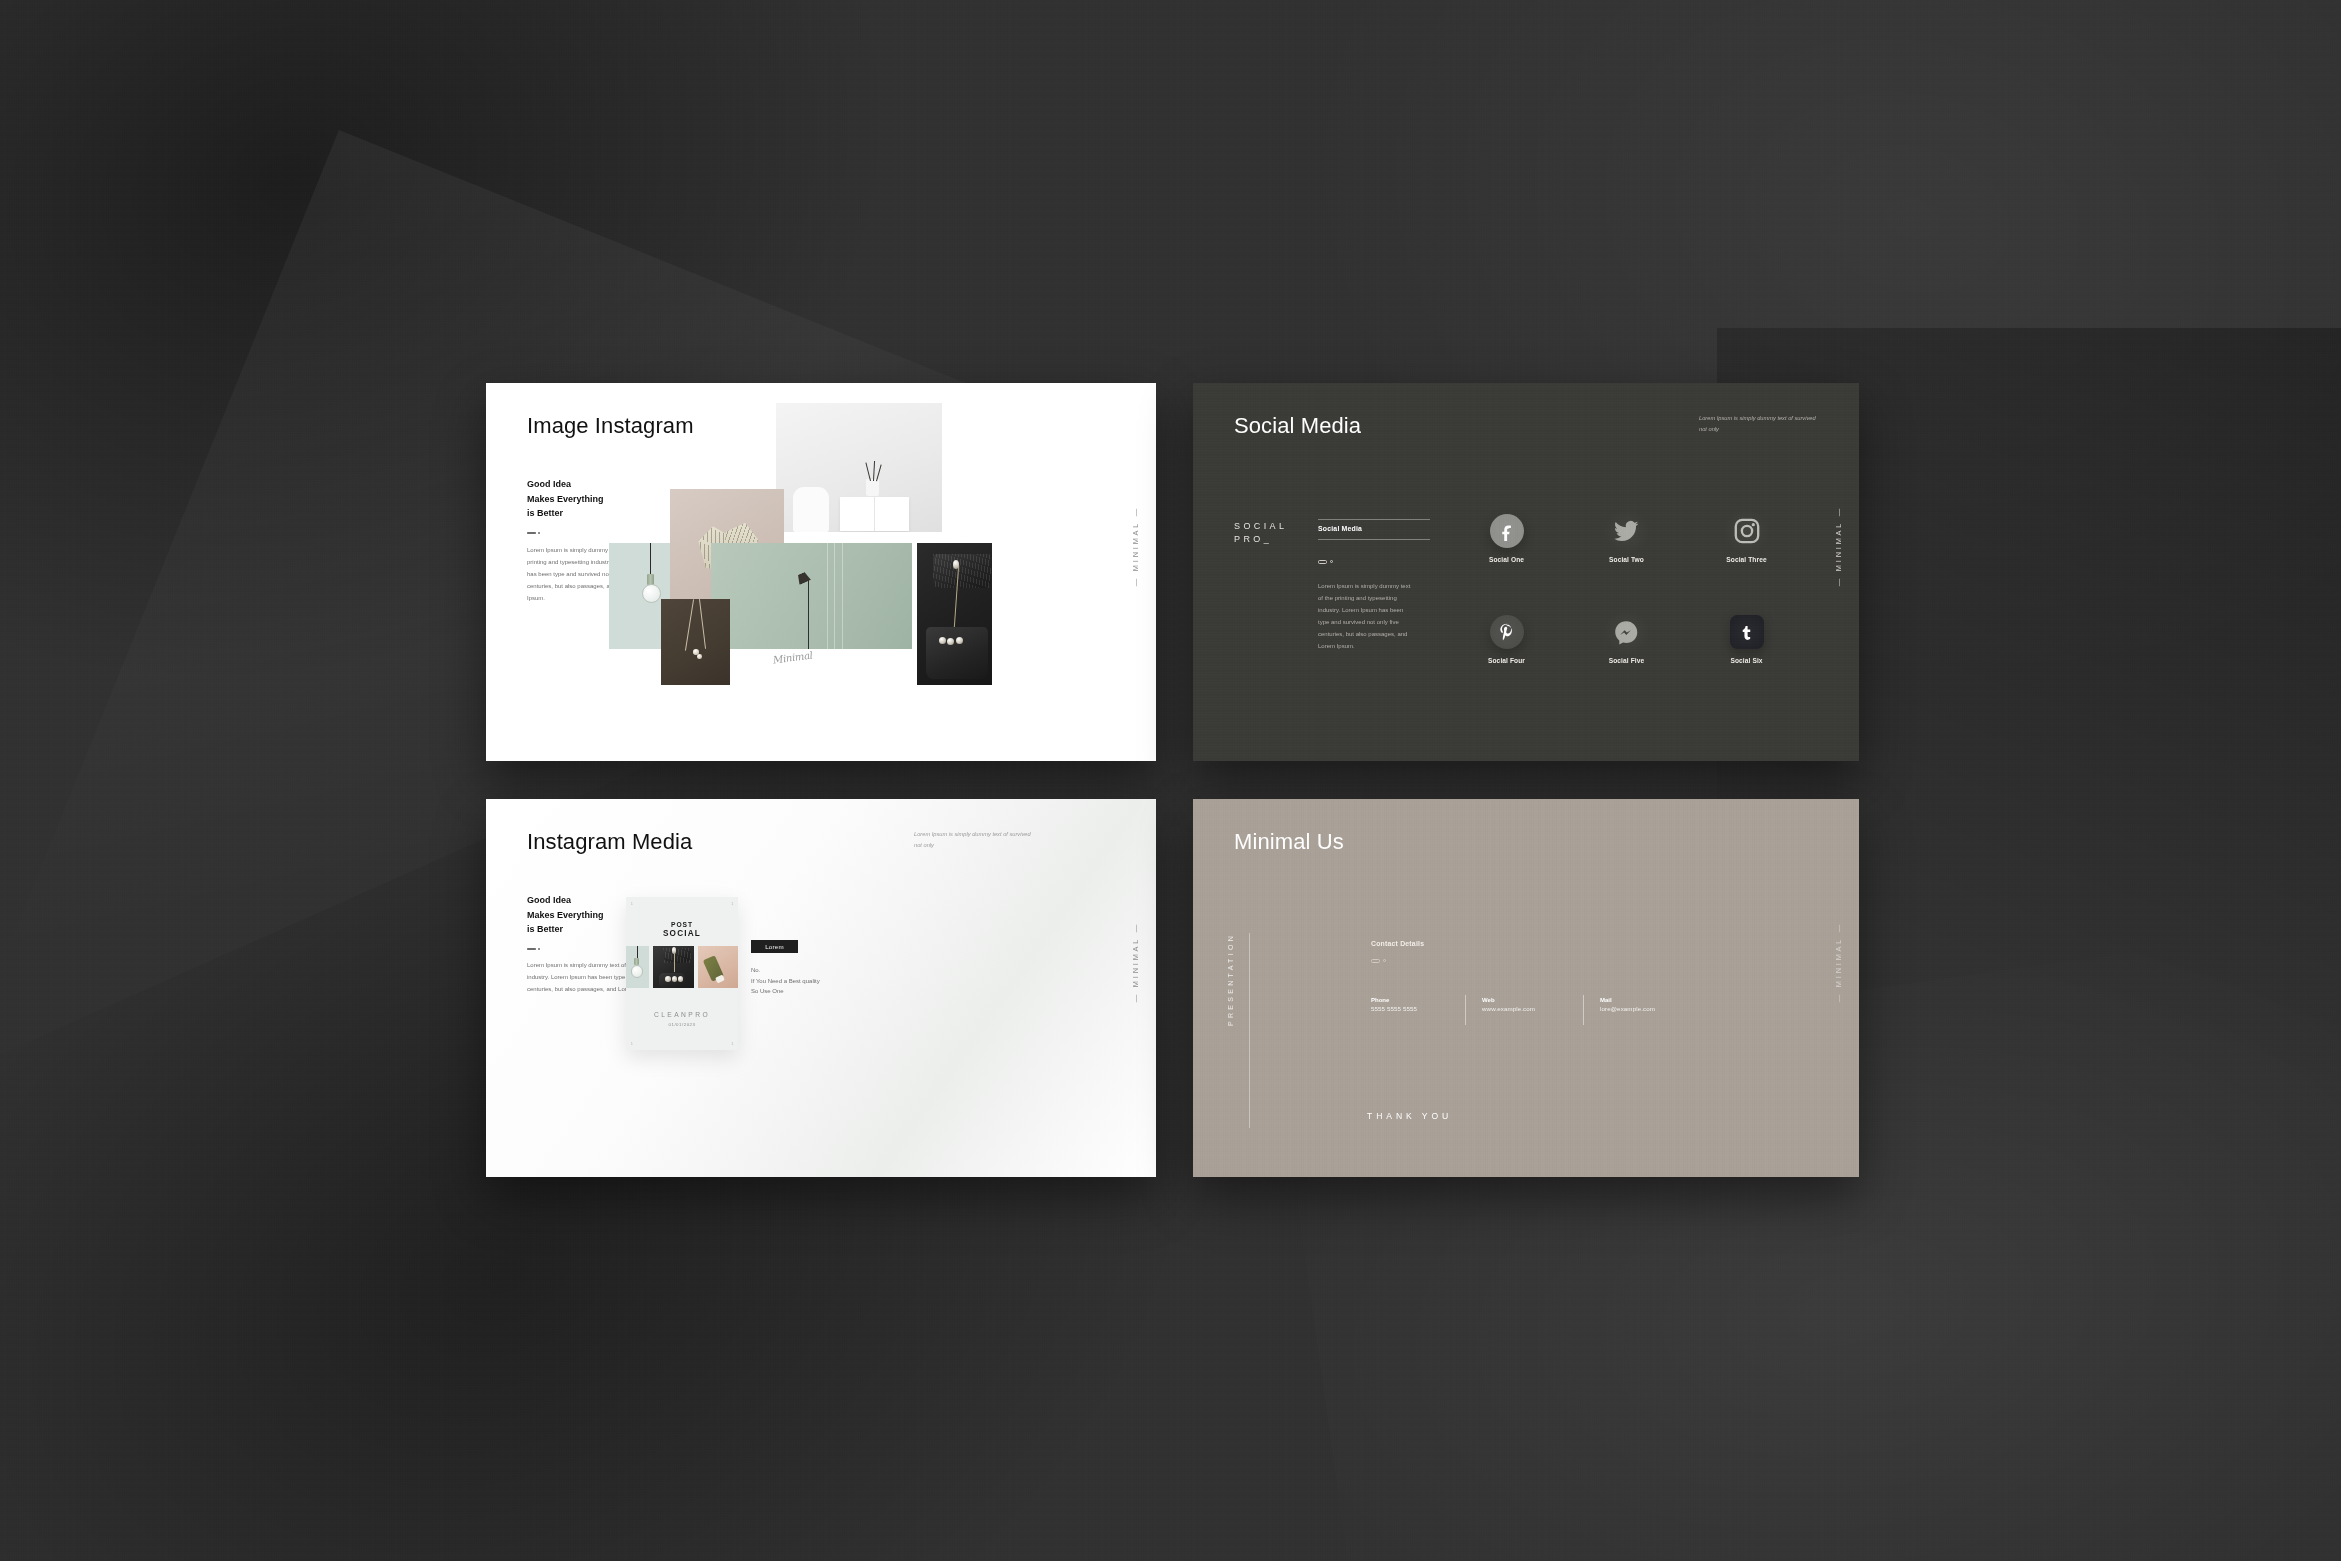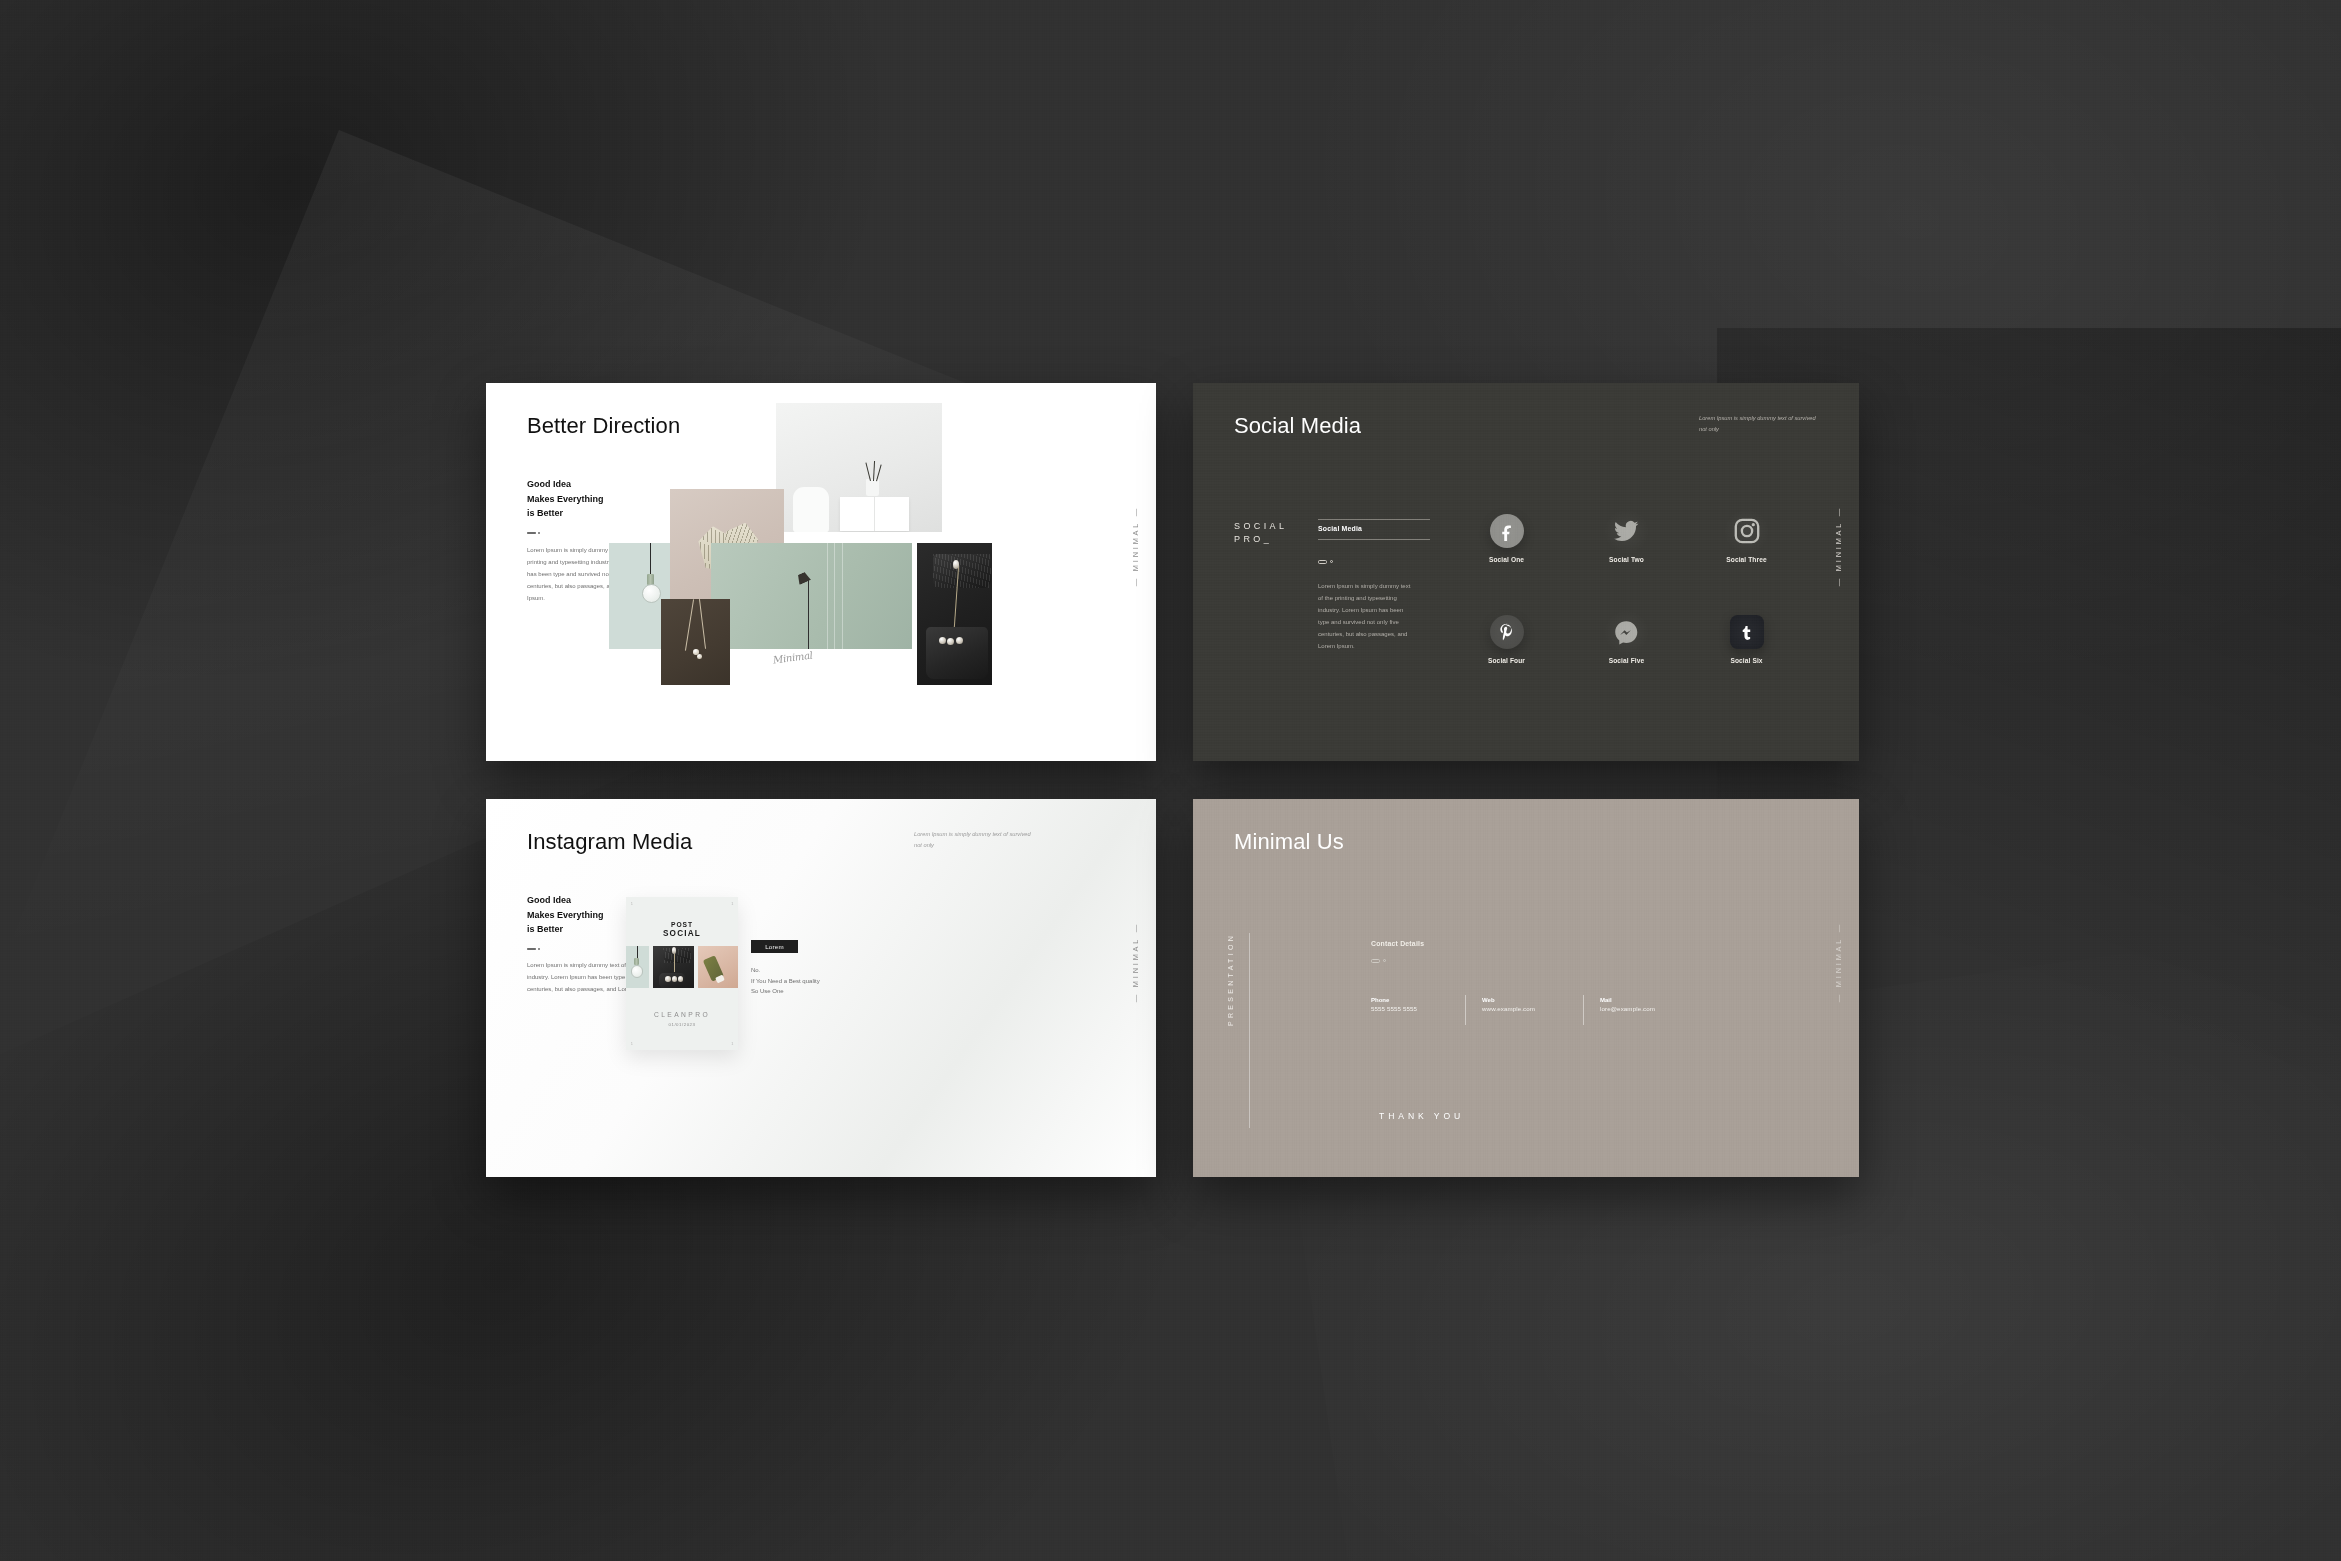--- a/index.html
+++ b/index.html
@@ -176,21 +176,21 @@
 <div class="bg-shadow bg-s1"></div>
 <div class="bg-shadow bg-s2"></div>
 <div class="bg-shadow bg-s3"></div>
 <div class="bg-shadow bg-s4"></div>
 <div class="bg-shadow bg-s5"></div>
 <div class="bg-shadow bg-s6"></div>
 <div class="bg-grain"></div>
 
 <div class="slide" id="slide-image-direction">
 
-  <div class="slide-title title-dark" style="left:41px; top:30px;">Better Direction</div>
+  <div class="slide-title title-dark" style="left:41px; top:30px;">Image Instagram</div>
 
   <div class="vert-label vert-minimal-dark" style="right:16.4px; top:123px;">— MINIMAL —</div>
 
   <div class="lede" style="left:41px; top:94px; width:156px;">
     <span class="lede-line">Good Idea</span>
     <span class="lede-line">Makes Everything</span>
     <span class="lede-line">is Better</span>
   </div>
 
   <div class="dashdot" style="left:41px; top:149px;">
@@ -438,15 +438,15 @@
     <div class="c-label">Web</div>
     <div class="c-value">www.example.com</div>
   </div>
   <div class="col-divider" style="left:390px; top:196px; height:30px;"></div>
 
   <div class="contact-col" style="left:407px; top:198px; width:109px;">
     <div class="c-label">Mail</div>
     <div class="c-value">lore@example.com</div>
   </div>
 
-  <div class="thanks" style="left:186px; top:312px;">THANK YOU</div>
+  <div class="thanks" style="left:174px; top:312px;">THANK YOU</div>
 </div>
 
 
 </body></html>

